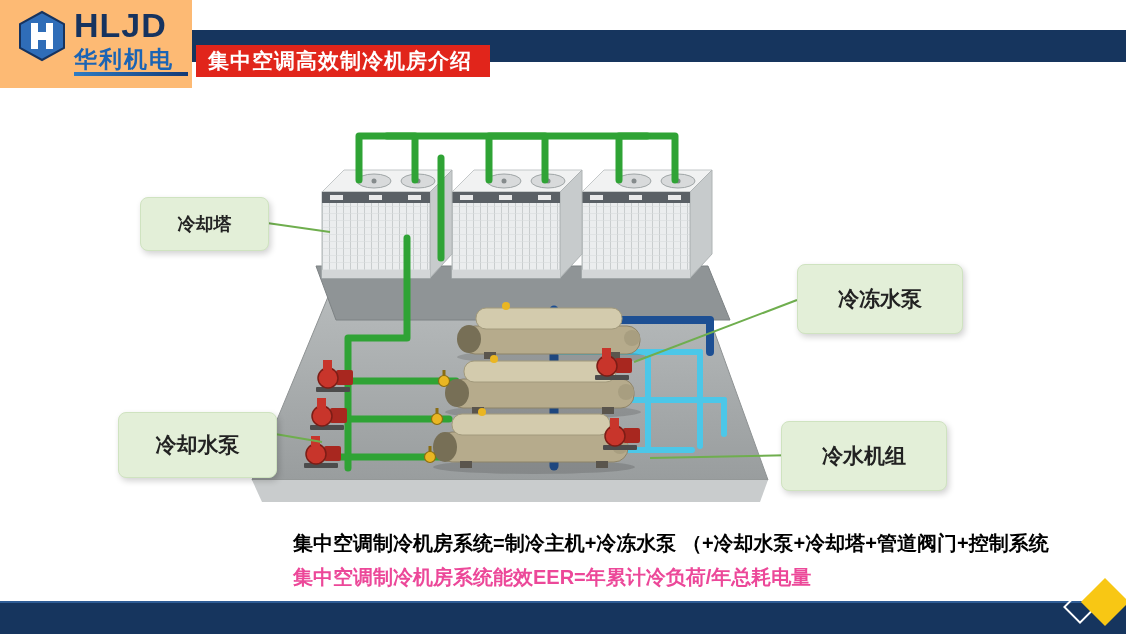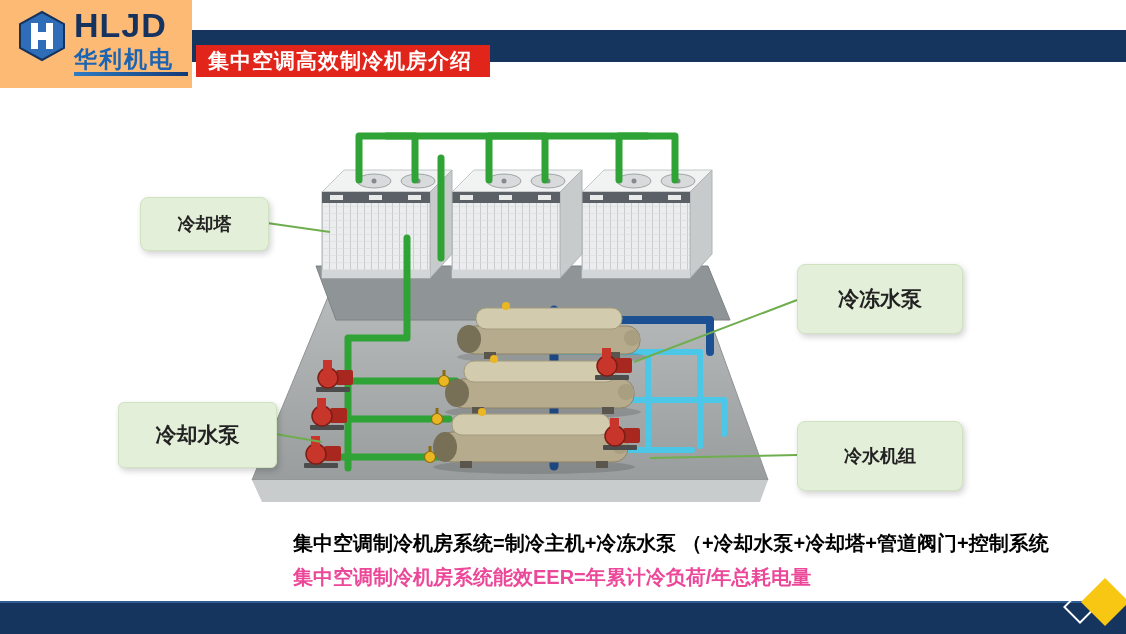--- a/index.html
+++ b/index.html
@@ -45,22 +45,22 @@
   
   .label-box {
     position:absolute; z-index:5; background:#e3efd8;
     border:1px solid #cfe3c0; border-radius:8px;
     box-shadow:2px 3px 6px rgba(0,0,0,0.18);
     display:flex; align-items:center; justify-content:center;
     color:#222222; font-weight:600; white-space:nowrap;
   }
   .lb-tower   { left:140px; top:197px; width:127px; height:52px; font-size:18px; }
   .lb-chwp    { left:797px; top:264px; width:164px; height:68px; font-size:21px; }
-  .lb-cwp     { left:118px; top:402px; width:157px; height:64px; font-size:21px;border-radius:6px; }
-  .lb-chiller { left:797px; top:421px; width:164px; height:68px; font-size:18px;align-items:center; }
+  .lb-cwp     { left:118px; top:412px; width:157px; height:64px; font-size:21px; }
+  .lb-chiller { left:781px; top:421px; width:164px; height:68px; font-size:21px;align-items:center; }
 
   
   .concept-heading {
     position:absolute; left:28px; top:540px; z-index:6;
     font-size:20px; font-weight:bold; color:#000000; white-space:nowrap;
   }
   .formula-1 {
     position:absolute; left:293px; top:530px; z-index:6;
     font-size:20px; font-weight:bold; color:#000000; white-space:nowrap;
   }

